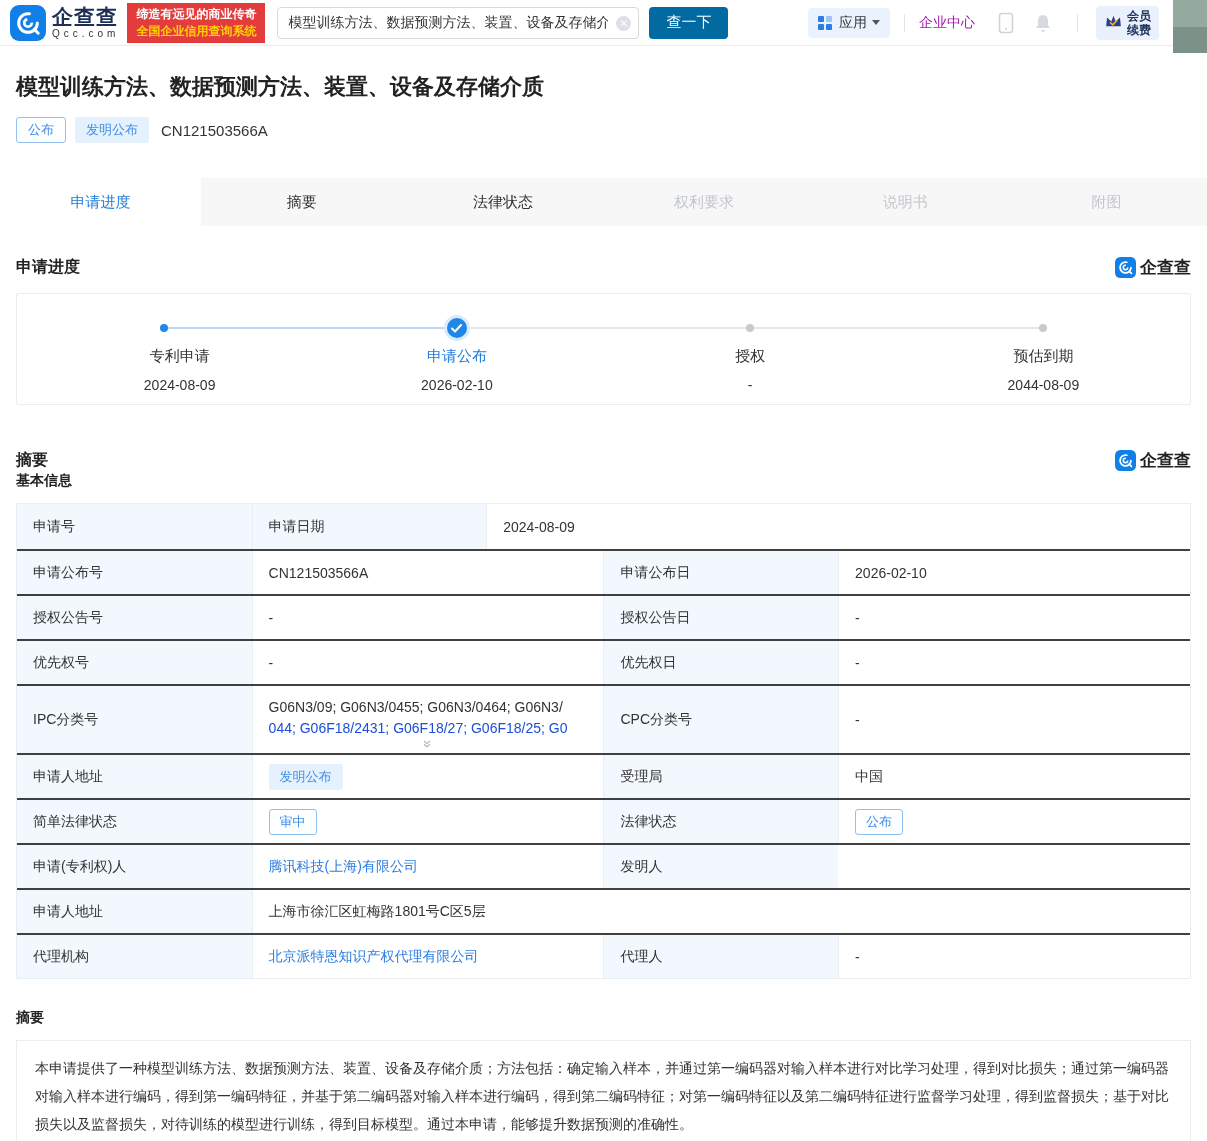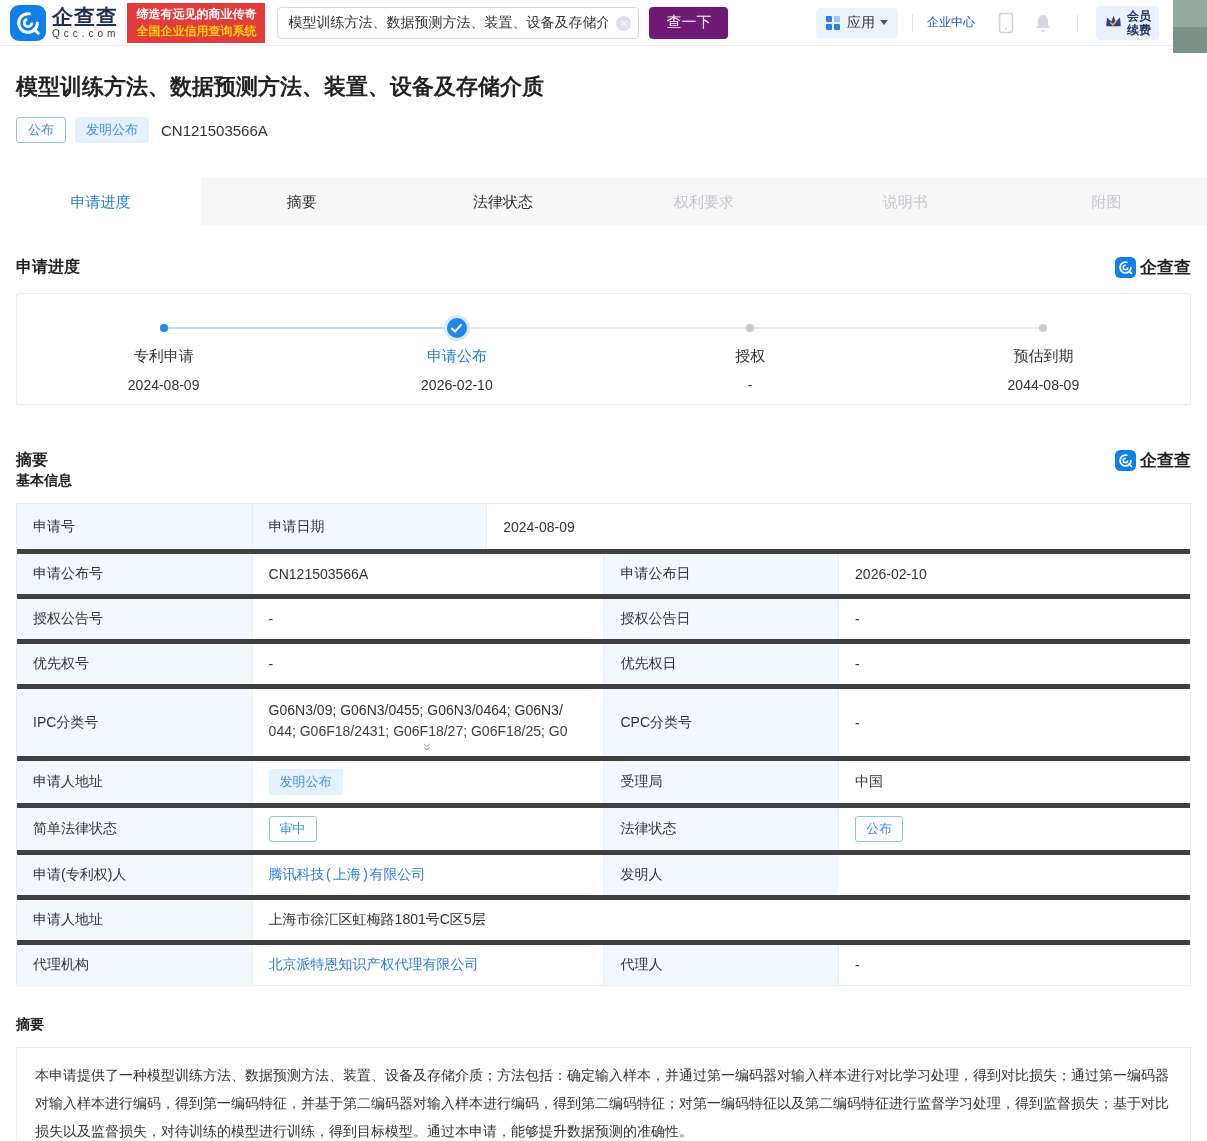--- a/index.html
+++ b/index.html
@@ -12,30 +12,30 @@
   .logo-icon svg { display: block; }
   .logo-textblock { margin-left: 6px; line-height: 1; }
   .logo-brand { font-size: 21px; font-weight: bold; color: #1d2f54; letter-spacing: 1px; }
   .logo-domain { font-size: 10px; color: #333; letter-spacing: 4px; margin-top: 2px; }
   .slogan { background: #e23c3c; color: #fff; font-size: 12px; line-height: 17px; padding: 3px 9px; margin-left: 8px; font-weight: bold; }
   .slogan .l2 { color: #ffd100; }
   .search-wrap { display: flex; align-items: center; margin-left: 12px; }
   .search-input { width: 362px; height: 32px; border: 1px solid #d9d9d9; border-radius: 4px; padding: 0 30px 0 10px; font-size: 14px; color: #333; font-family: inherit; outline: none; }
   .search-input-holder { position: relative; }
   .clear-icon { position: absolute; right: 8px; top: 9px; width: 15px; height: 15px; border-radius: 50%; background: #dde1e6; color: #fff; font-size: 10px; line-height: 15px; text-align: center; cursor: pointer; }
-  .search-btn { margin-left: 10px; height: 32px; padding: 0 17px; background: #701a75; color: #fff; border: none; border-radius: 4px; font-size: 15px; cursor: pointer; font-family: inherit; }
+  .search-btn { margin-left: 10px; height: 32px; padding: 0 17px; background: #0369a1; color: #fff; border: none; border-radius: 4px; font-size: 15px; cursor: pointer; font-family: inherit; }
   .nav-right { margin-left: auto; display: flex; align-items: center; padding-right: 48px; padding-left: 48px; }
   .apps-btn { display: flex; align-items: center; background: #eaf3fd; border-radius: 4px; padding: 6px 10px; cursor: pointer; }
   .grid-icon { display: grid; grid-template-columns: 6px 6px; grid-template-rows: 6px 6px; gap: 2px; }
   .grid-icon i { border-radius: 1px; background: #2b7ce5; }
   .grid-icon i.lite { background: #9cc6f5; }
   .apps-label { font-size: 14px; color: #333; margin: 0 5px 0 7px; }
   .caret { width: 0; height: 0; border-left: 4px solid transparent; border-right: 4px solid transparent; border-top: 5px solid #555; }
   .vdiv { width: 1px; height: 18px; background: #e5e5e5; margin: 0 14px; }
-  .nav-text { font-size: 12px; color: #1d4ed8; cursor: pointer; }
+  .nav-text { font-size: 14px; color: #a21caf; cursor: pointer; }
   .nav-ico { margin: 0 10px; cursor: pointer; display: flex; }
   .vip-btn { display: flex; align-items: center; background: #eaf1fd; border-radius: 4px; padding: 3px 8px; cursor: pointer; margin-left: 4px; }
   .vip-text { font-size: 12px; line-height: 14px; color: #20355c; font-weight: bold; margin-left: 4px; }
   .avatar { position: absolute; right: 0; top: 0; width: 34px; height: 53px; z-index: 5; cursor: pointer; }
   .avatar .t { height: 27px; background: #94aa9f; }
   .avatar .b { height: 26px; background: #7c9288; }
 
   
   .title-wrap { padding: 26px 16px 0; }
   .patent-title { font-size: 22px; font-weight: bold; color: #222; margin: 0; }
@@ -70,31 +70,31 @@
   .dot.check { top: 24px; width: 20px; height: 20px; background: #1f87e8; box-shadow: 0 0 0 3px #d9ecfb; display: flex; align-items: center; justify-content: center; }
   .ms { position: absolute; width: 25%; top: 53px; text-align: center; }
   .ms-label { font-size: 15px; color: #333; }
   .ms-label.active { color: #1f7bd9; }
   .ms-date { font-size: 14px; color: #333; margin-top: 11px; }
 
   
   .sub-title { font-size: 14px; font-weight: bold; color: #222; padding: 0 16px; }
   .info-table { margin: 13px 16px 0; border: 1px solid #e9eef3; }
   .irow { display: flex; min-height: 45px; }
-  .irow + .irow { border-top: 5px solid #404040; }
+  .irow + .irow { border-top: 2px solid #404040; }
   .irow > div + div { border-left: 1px solid #e9eef3; }
   .c-label { flex: 0 0 20%; background: #f2f8fd; padding: 8px 16px; font-size: 14px; display: flex; align-items: center; }
   .c-value { flex: 0 0 30%; padding: 8px 16px; font-size: 14px; display: flex; align-items: center; }
   .c-value-wide { flex: 1; padding: 8px 16px; font-size: 14px; display: flex; align-items: center; }
-  .link { color: #2a7de1; cursor: pointer; font-family: Liberation Mono, monospace; }
+  .link { color: #2a7de1; cursor: pointer; }
   .badge-filled { display: inline-block; background: #e5f1fc; color: #3f8ee5; font-size: 13px; padding: 4px 11px; border-radius: 3px; }
   .badge-outline { display: inline-block; border: 1px solid #8fc1ef; color: #3f8ee5; background: #fdfeff; font-size: 13px; padding: 3px 10px; border-radius: 3px; }
   .ipc-row { min-height: 68px; }
   .ipc-cell { flex: 0 0 30%; padding: 11px 16px 4px; font-size: 14px; display: block; line-height: 21px; }
-  .ipc-l2 { color: #404040; }
+  .ipc-l2 { color: #1d4ed8; }
   .expand { text-align: center; line-height: 10px; cursor: pointer; }
   .expand span { display: inline-block; transform: rotate(90deg); color: #a7adb5; font-size: 14px; }
 
   
   .abstract-box { margin: 13px 16px 16px; border: 1px solid #e9eef3; padding: 13px 18px; font-size: 14px; color: #333; line-height: 28px; }
 </style>
 </head>
 <body>
 
 <div class="page">
@@ -205,21 +205,21 @@
     <span class="seg gray" style="left:37.5%; width:25%;"></span>
     <span class="seg gray" style="left:62.5%; width:25%;"></span>
     <span class="dot small blue" style="left:12.5%;"></span>
     <span class="dot check" style="left:37.5%;">
       <svg width="11" height="9" viewBox="0 0 11 9">
           <polyline points="1,4.5 4,7.5 10,1" fill="none" stroke="#fff" stroke-width="2" stroke-linecap="round" stroke-linejoin="round"></polyline>
         </svg>
     </span>
     <span class="dot small gray" style="left:62.5%;"></span>
     <span class="dot small gray" style="left:87.5%;"></span>
-    <div class="ms" style="left:0;">
+    <div class="ms" style="left:16px;">
       <div class="ms-label">专利申请</div>
       <div class="ms-date">2024-08-09</div>
     </div>
     <div class="ms" style="left:25%;">
       <div class="ms-label active">申请公布</div>
       <div class="ms-date">2026-02-10</div>
     </div>
     <div class="ms" style="left:50%;">
       <div class="ms-label">授权</div>
       <div class="ms-date">-</div>

